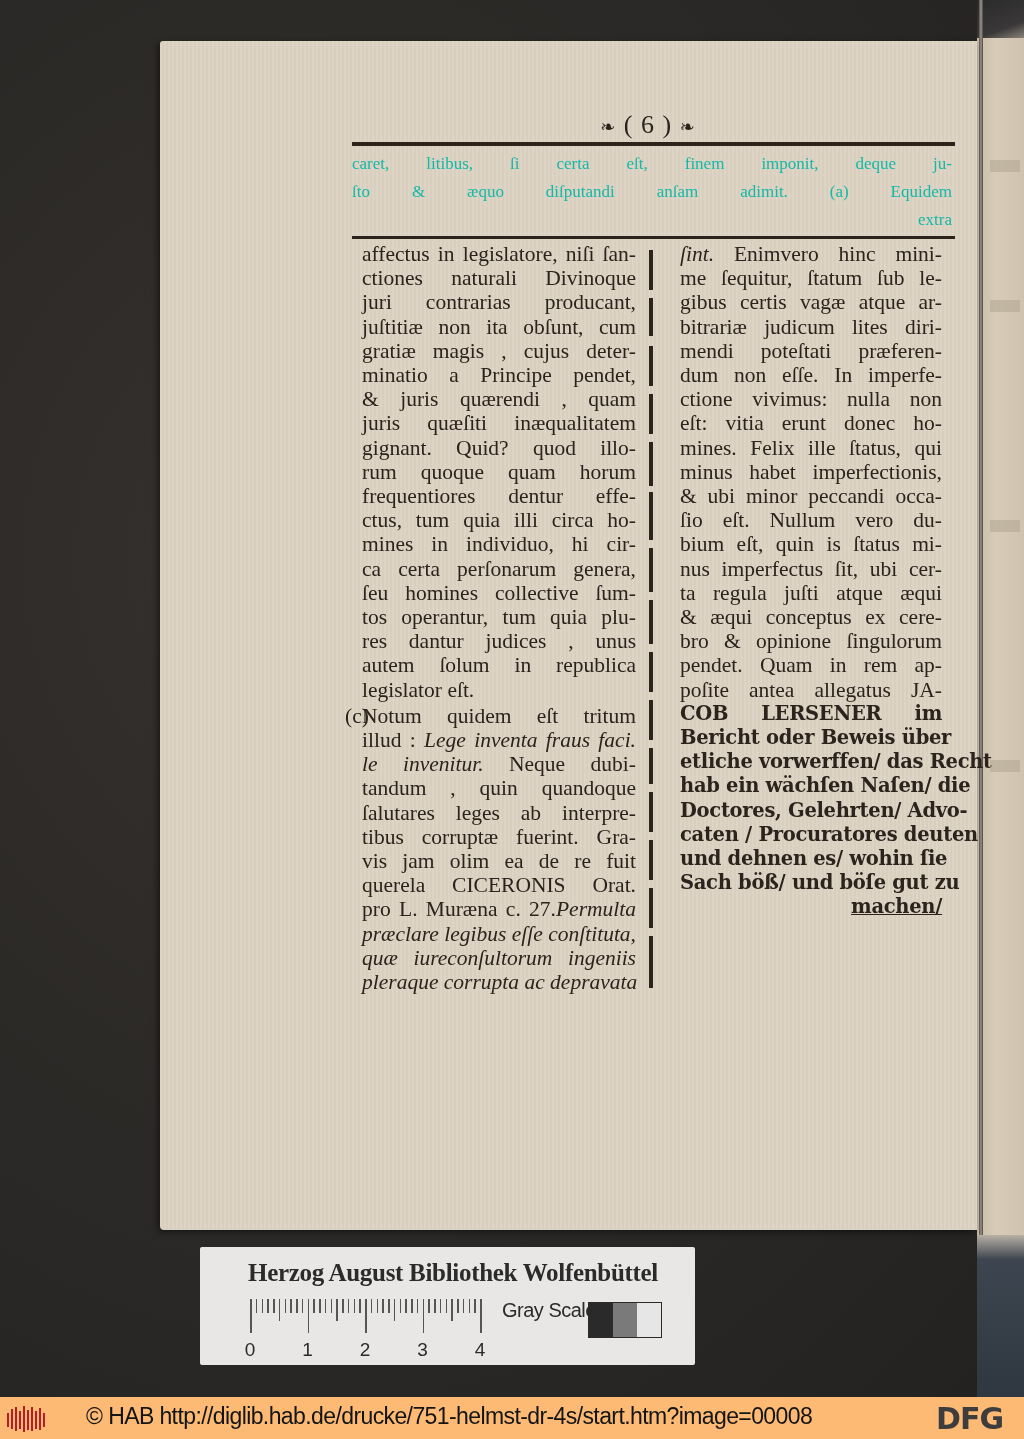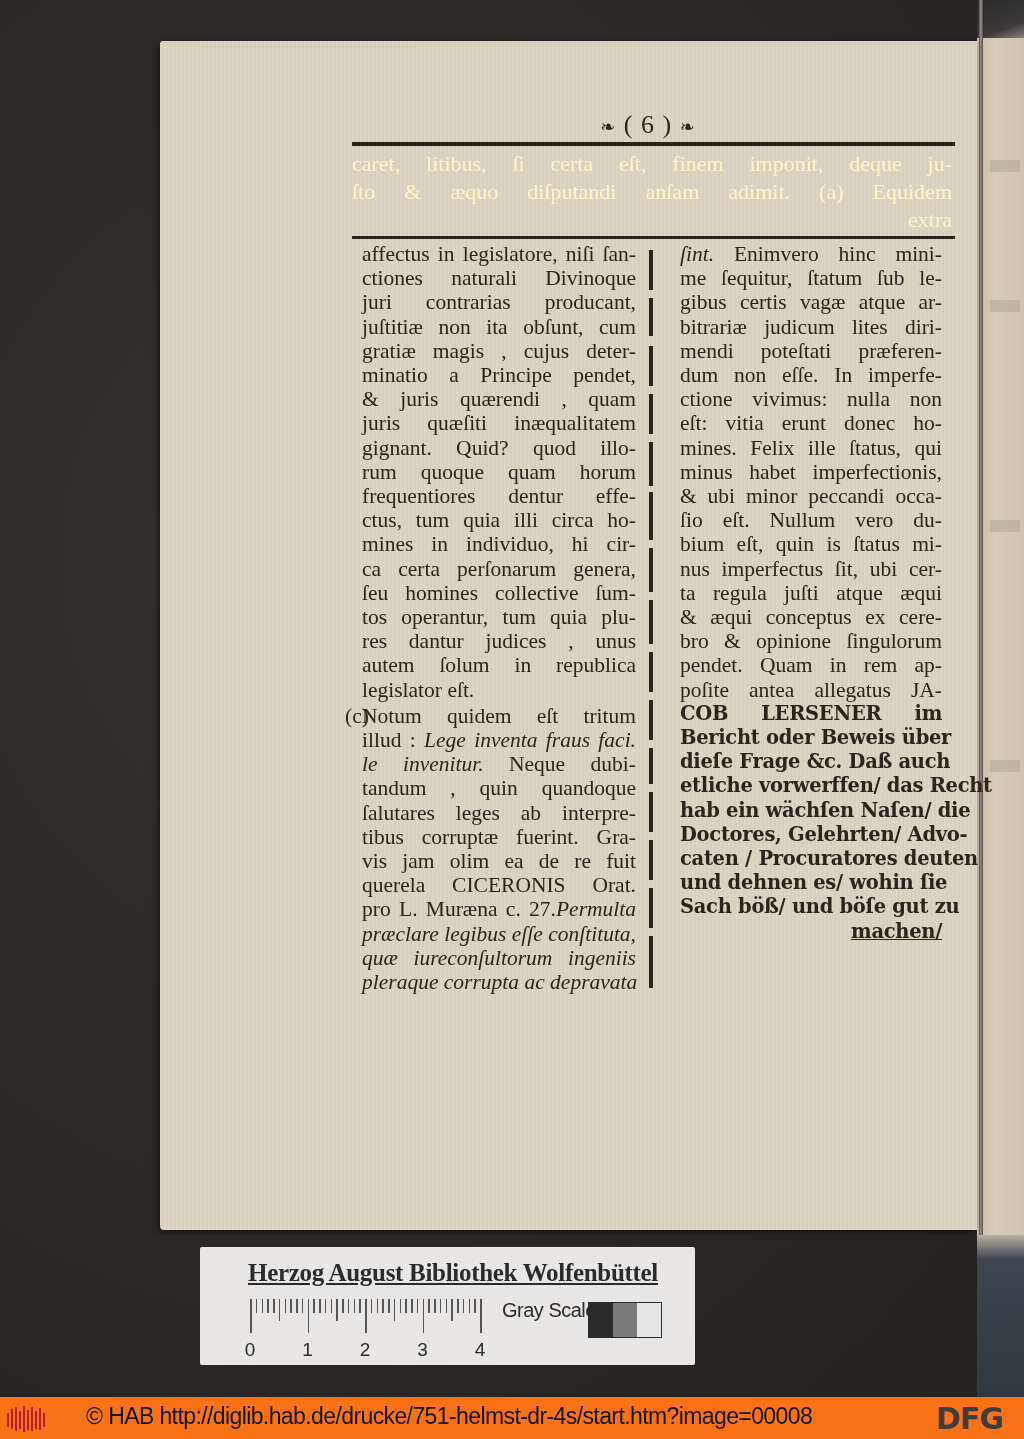--- a/index.html
+++ b/index.html
@@ -49,21 +49,21 @@
   .header-num {
     position:absolute; left:583px; top:110px; width:130px; text-align:center;
     font-size:26px; color:#2b231c; letter-spacing:1px;
   }
   .orn { font-size:18px; color:#2b231c; vertical-align:middle; }
   .rule {
     position:absolute; height:4px; background:#2b231c;
   }
   .lead {
     position:absolute; left:352px; top:150px; width:600px;
-    font-size:22px; line-height:28px; color:#fef9c3; text-align:justify;
+    font-size:17px; line-height:28px; color:#14b8a6; text-align:justify;
   }
   .lead .line { display:block; white-space:nowrap; text-align:justify; text-align-last:justify; }
   .lead .right { text-align:right; text-align-last:right; }
   .col {
     position:absolute; font-size:21.5px; line-height:24.2px; color:#2b231c;
   }
   .col .line { display:block; white-space:nowrap; text-align:justify; text-align-last:justify; }
   .col .last { text-align-last:left; }
   .col .rightonly { text-align:right; text-align-last:right;text-decoration:underline; }
   .col-left { left:362px; top:242px; width:274px;font-family:Liberation Serif, serif; }
@@ -72,36 +72,36 @@
   .frak { font-family:"DejaVu Serif", serif; font-weight:bold; font-size:19.5px; letter-spacing:-0.3px; }
   .bars { position:absolute; left:649px; top:244px; width:6px; height:750px; }
   .bar { position:absolute; left:0; width:4px; background:#2b231c; }
   
   .card {
     position:absolute; left:200px; top:1247px; width:495px; height:118px;
     background:#e8e7e5; border-radius:2px;
   }
   .card-title {
     position:absolute; left:48px; top:12px; font-family:"Liberation Serif", serif;
-    font-weight:bold; font-size:25px; color:#2b2b2b; letter-spacing:-0.3px;text-decoration:underline;
+    font-weight:bold; font-size:25px; color:#2b2b2b; letter-spacing:-0.3px;
   }
   .ruler { position:absolute; left:50px; top:52px; width:232px; height:66px; }
   .tick { position:absolute; width:1.5px; background:#555; top:0; }
   .ruler-label { position:absolute; top:40px; font-family:"Liberation Sans", sans-serif; font-size:19px; color:#2b2b2b; transform:translateX(-50%); }
   .gray-label {
     position:absolute; left:294px; top:52px; font-family:"Liberation Sans", sans-serif;
     font-size:20px; color:#2b2b2b; letter-spacing:-0.5px;margin-left:8px;
   }
   .gray-swatches {
     position:absolute; left:388px; top:55px; width:72px; height:34px; display:flex; border:1.5px solid #2b2b2b;
   }
   .gray-swatches div { flex:1; }
   
   .footer {
-    position:absolute; left:0; top:1397px; width:1024px; height:42px; background:#f97316;
+    position:absolute; left:0; top:1397px; width:1024px; height:42px; background:#fdba74;
   }
   .hab-logo { position:absolute; left:6px; top:8px; width:40px; height:28px; }
   .footer-text {
     position:absolute; left:86px; top:6px; font-family:"Liberation Sans", sans-serif;
     font-size:23px; color:#141414; letter-spacing:-0.6px; white-space:nowrap;
   }
   .dfg {
     position:absolute; left:936px; top:4px; font-family:"DejaVu Sans", sans-serif; font-weight:bold;
     font-size:30px; color:#3d3d3d; letter-spacing:-1px;
   }
@@ -201,21 +201,20 @@
     <span class="line"><span>ſio eſt.  Nullum vero du-</span></span>
     <span class="line"><span>bium eſt, quin is ſtatus mi-</span></span>
     <span class="line"><span>nus imperfectus ſit, ubi cer-</span></span>
     <span class="line"><span>ta regula juſti atque æqui</span></span>
     <span class="line"><span>&amp; æqui conceptus ex cere-</span></span>
     <span class="line"><span>bro &amp; opinione ſingulorum</span></span>
     <span class="line"><span>pendet.  Quam in rem ap-</span></span>
     <span class="line"><span>poſite antea allegatus JA-</span></span>
     <span class="line frak"><span>COB LERSENER im</span></span>
     <span class="line frak"><span>Bericht oder Beweis über</span></span>
-    <span class="line frak"><span>dieſe Frage &amp;c.  Daß auch</span></span>
     <span class="line frak"><span>etliche vorwerffen/ das Recht</span></span>
     <span class="line frak"><span>hab ein wächſen Naſen/ die</span></span>
     <span class="line frak"><span>Doctores, Gelehrten/ Advo-</span></span>
     <span class="line frak"><span>caten / Procuratores deuten</span></span>
     <span class="line frak"><span>und dehnen es/ wohin ſie</span></span>
     <span class="line frak"><span>Sach böß/ und böſe gut zu</span></span>
     <span class="line rightonly frak"><span>machen/</span></span>
   </div>
 
 <div class="bleed" style="top:160px"></div>

